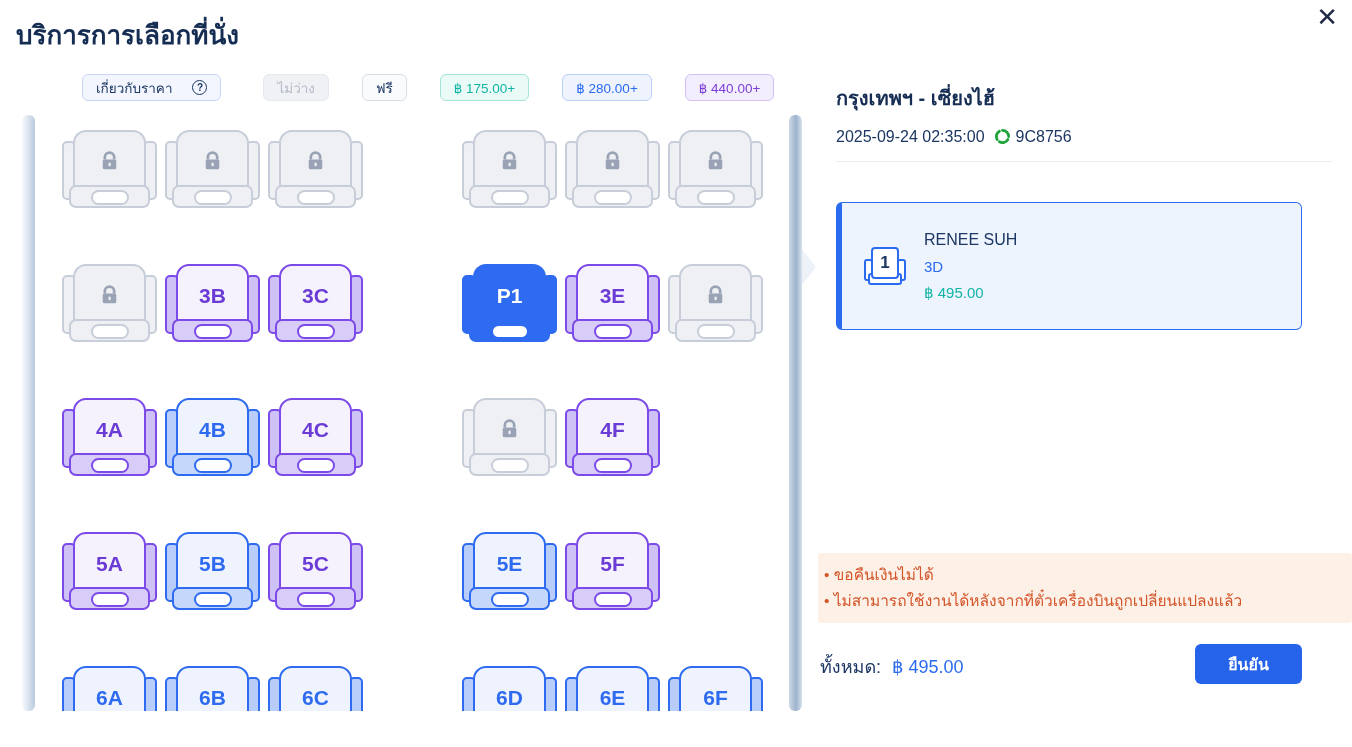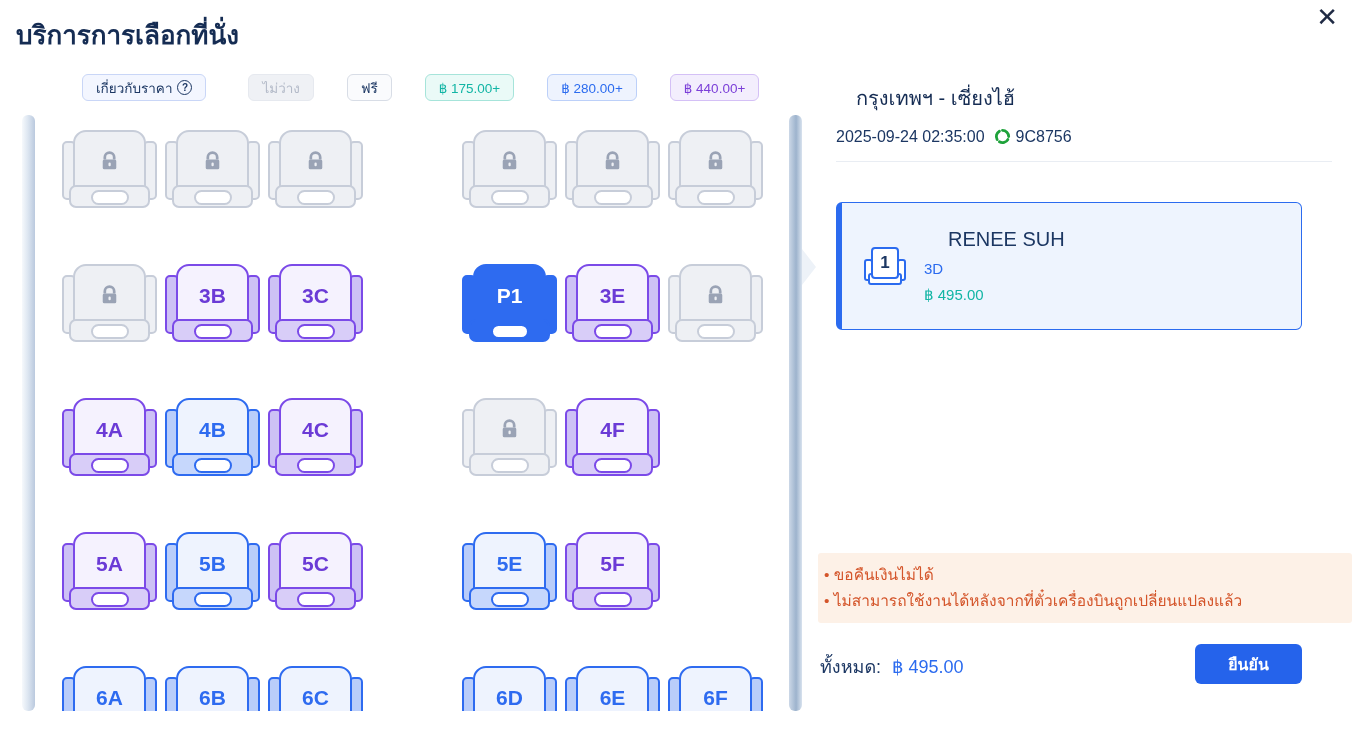--- a/index.html
+++ b/index.html
@@ -6,21 +6,21 @@
   html,body { width:1352px; height:747px; background:#ffffff; overflow:hidden;
               font-family:"Liberation Sans","DejaVu Sans",sans-serif; color:#1c3763; }
   .abs { position:absolute; }
 
   
   #page-title { left:16px; top:14px; font-size:26px; font-weight:700; color:#152c53; }
   #close-btn { right:14px; top:2px; font-size:26px; color:#1f2a44; cursor:pointer; line-height:1.2; }
 
   
   #legend { left:82px; top:74px; display:flex; align-items:center; }
-  .chip { height:27px; display:flex; align-items:center; gap:5px; padding:0 13px;
+  .chip { height:27px; display:flex; align-items:center; gap:20px; padding:0 13px;
           border-radius:6px; font-size:13.5px; border:1px solid transparent; white-space:nowrap; }
   .chip + .chip { margin-left:33px; }
   .chip.info     { background:#f3f6ff; border-color:#c9d6f7; color:#1c3763; margin-right:9px; }
   .chip.disabled { background:#eff1f5; border-color:#e6e9ef; color:#b3bac8; }
   .chip.free     { background:#fafbfd; border-color:#d8dde6; color:#1c3763; }
   .chip.teal     { background:#eafaf7; border-color:#a6e4da; color:#12b5a5; }
   .chip.blue     { background:#eef3fe; border-color:#bcd0f9; color:#2b6bef; }
   .chip.purple   { background:#f3eefd; border-color:#d4c0f6; color:#7b3fd8; }
   .help-circ { width:15px; height:15px; border:1.4px solid #1c3763; border-radius:50%;
                font-size:10px; display:flex; align-items:center; justify-content:center; font-weight:700; }
@@ -50,38 +50,38 @@
   .seat.locked   { --bc:#c7cdd9; --back:#eef0f4; --cush:#eef0f4; --arm:#eef0f4; --lc:#9aa3b5; cursor:default; }
   .seat.purple   { --bc:#7b4ae8; --back:#f5f2fe; --cush:#d8cdf8; --arm:#cdc1f5; --lc:#6b3bd6; }
   .seat.blue     { --bc:#2e6bf0; --back:#eef3fe; --cush:#c6d7fc; --arm:#b9cdfa; --lc:#2e6bf0; }
   .seat.selected { --bc:#2e6bf0; --back:#2e6bf0; --cush:#2e6bf0; --arm:#2e6bf0; --lc:#ffffff; }
 
   #panel-arrow { left:802px; top:249px; width:0; height:0;
                  border-top:18px solid transparent; border-bottom:18px solid transparent;
                  border-left:14px solid #edf2f8; }
 
   
-  #route-title { left:836px; top:82px; font-size:20px; font-weight:400; color:#152c53;margin-left:20px; }
+  #route-title { left:836px; top:82px; font-size:20px; font-weight:700; color:#152c53; }
   #flight-line { left:836px; top:127px; display:flex; align-items:center; gap:4px; font-size:16px; color:#1c3763; }
   #divider { left:836px; right:20px; top:161px; border-top:1px solid #e9edf3; }
 
   #pax-card { left:836px; top:202px; width:466px; height:128px; background:#eef4fe;
               border:1px solid #2b6bef; border-left:6px solid #2b6bef; border-radius:6px;
               display:flex; align-items:center; padding-left:22px; cursor:pointer; }
   .pax-seat-icon { position:relative; width:42px; height:38px; flex:0 0 auto; }
   .pax-seat-icon .pa { position:absolute; top:12px; width:9px; height:22px; border:2px solid #2b6bef;
                        border-radius:3px; background:#fff; }
   .pax-seat-icon .pa.l { left:0; } .pax-seat-icon .pa.r { right:0; }
   .pax-seat-icon .pb { position:absolute; left:7px; right:7px; top:0; bottom:6px; border:2px solid #2b6bef;
                        border-radius:4px; background:#fff; display:flex; align-items:center; justify-content:center;
                        font-size:17px; font-weight:700; color:#1c3763; z-index:2; }
   .pax-seat-icon .pc { position:absolute; left:4px; right:4px; bottom:0; height:12px; border:2px solid #2b6bef;
                        border-radius:3px; background:#fff; z-index:1; }
   #pax-info { margin-left:18px; display:flex; flex-direction:column; gap:9px; }
-  #pax-name  { font-size:20px; color:#1c3763;margin-left:24px; }
+  #pax-name  { font-size:16px; color:#1c3763; }
   #pax-seat  { font-size:15px; color:#2b6bef; }
   #pax-price { font-size:15px; color:#12b5a5; }
 
   #warning { left:818px; top:553px; right:0; background:#fdf1e7; color:#d4552a;
              padding:9px 10px 9px 6px; font-size:15.5px; line-height:26px; border-radius:3px; }
   .notice::before { content:"• "; }
 
   #total-line { left:820px; top:652px; font-size:18px; }
   #total-label { color:#1c3763; }
   #total-value { color:#2b6bef; margin-left:6px; }

